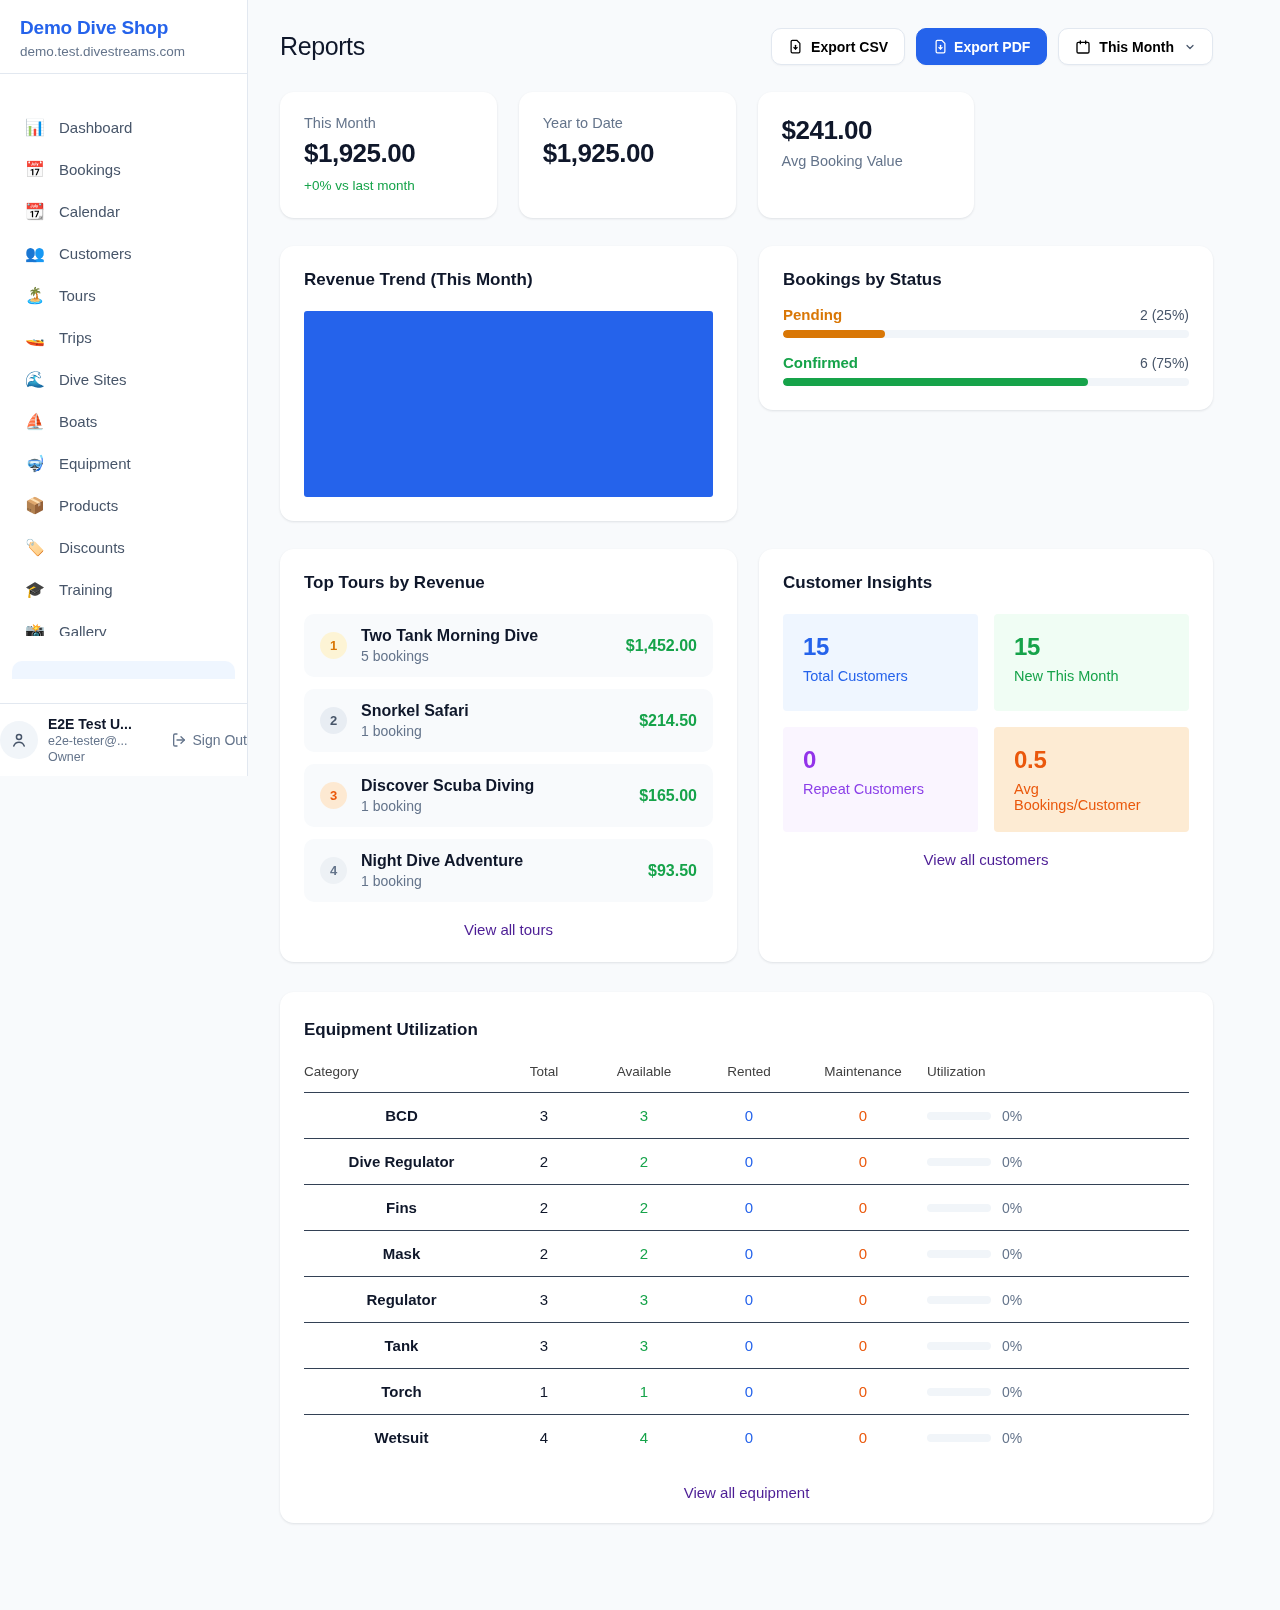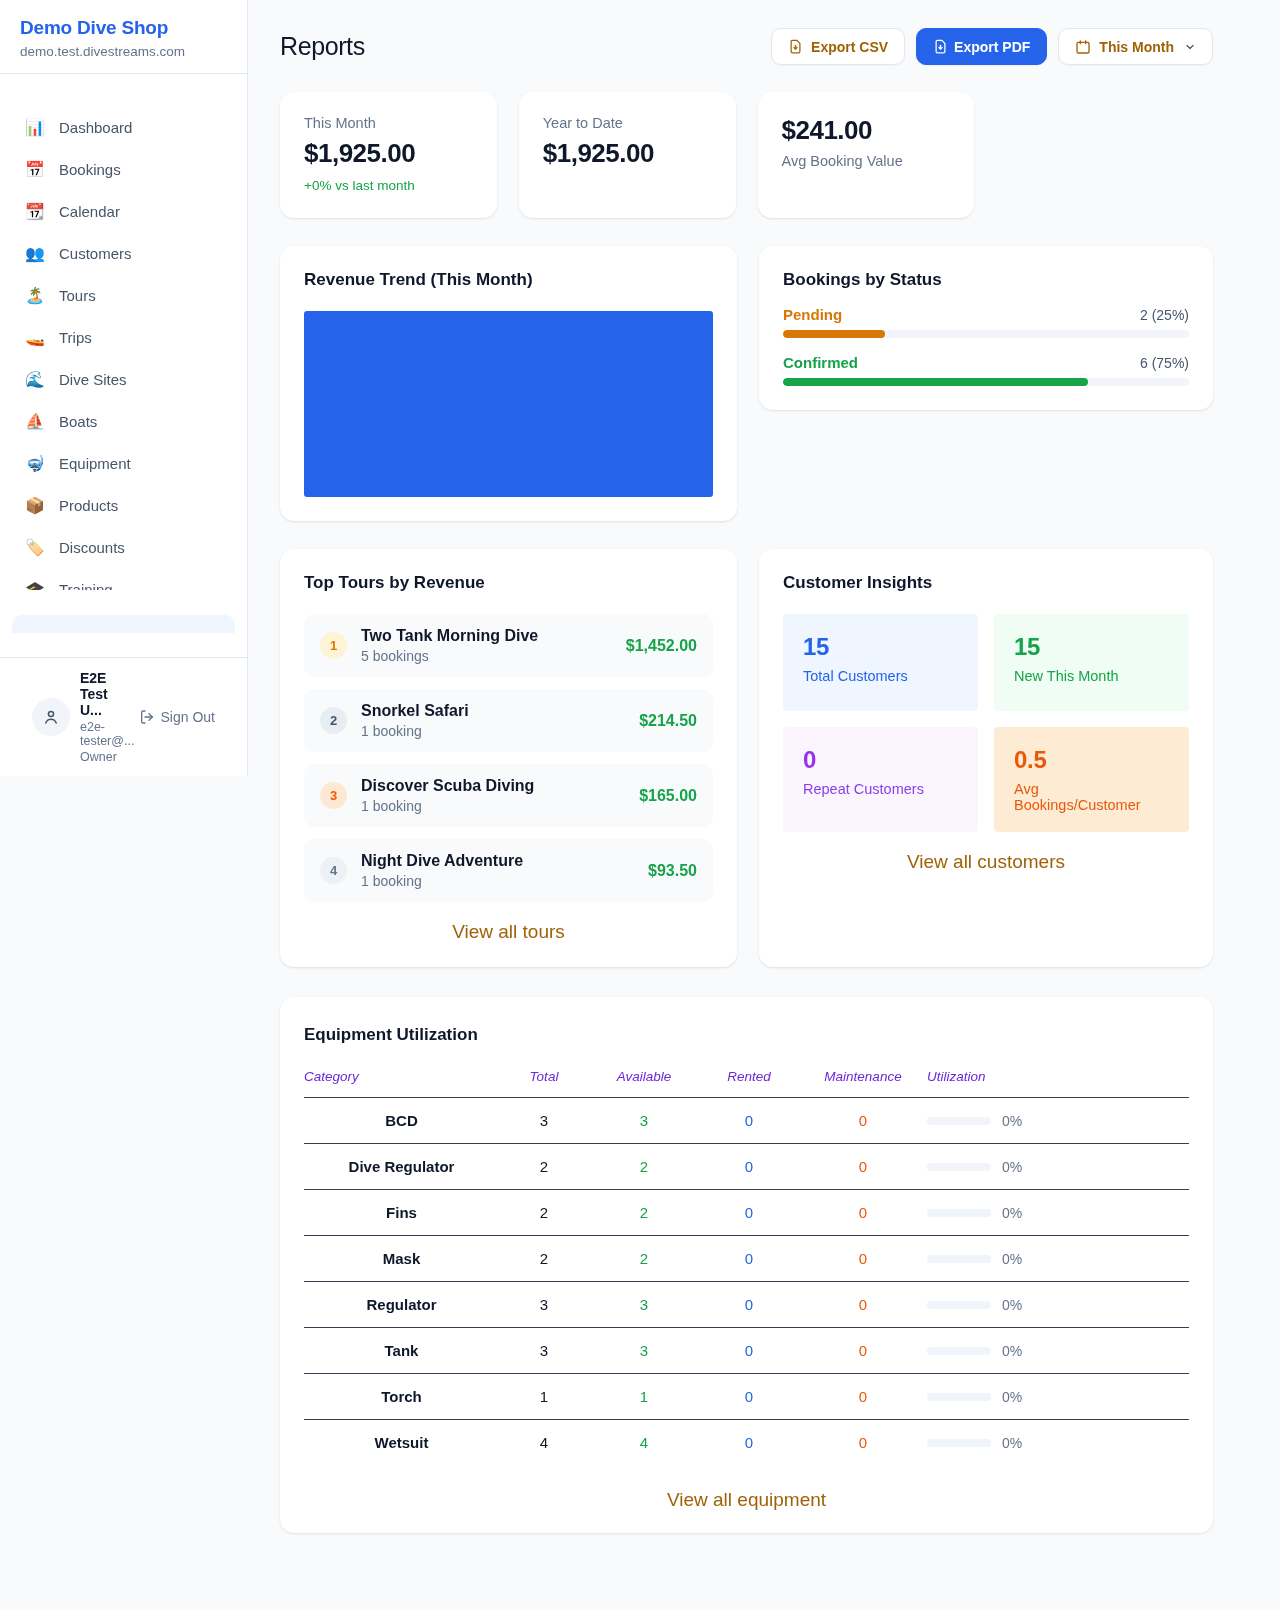--- a/index.html
+++ b/index.html
@@ -22,42 +22,42 @@
     display:flex; align-items:center; gap:13px;
     padding:10px 12px; border-radius:10px; cursor:pointer;
     color:#475569; font-size:15px; margin-bottom:3px;
   }
   .nav-item .ico { width:22px; font-size:16px; text-align:center; flex:0 0 22px; }
   .active-sliver {
     margin:1px 12px 0; height:18px; background:#eff6ff;
     border-radius:10px 10px 0 0;
   }
   .user-box {
-    border-top:1px solid #e2e8f0; padding:12px 32px;
+    border-top:1px solid #e2e8f0; padding:12px 0;
     display:flex; align-items:center; gap:10px; background:#fff;
   }
   .avatar {
     width:38px; height:38px; border-radius:50%; background:#f1f5f9;
     display:flex; align-items:center; justify-content:center; flex:0 0 38px; color:#475569;
   }
   .user-meta { flex:1; min-width:0; }
   .user-name { font-size:14px; font-weight:bold; color:#0f172a; }
   .user-email { font-size:12.5px; color:#64748b; margin-top:2px; }
   .user-role { font-size:12.5px; color:#64748b; margin-top:2px; }
   .signout { display:flex; align-items:center; gap:6px; color:#64748b; font-size:14px; cursor:pointer; white-space:nowrap; }
   
   .main { margin-left:248px; padding:28px 0 40px 32px; width:1032px; }
   .content { width:933px; }
   .page-head { display:flex; align-items:center; justify-content:space-between; margin-bottom:27px; }
   .page-title { font-size:25px; font-weight:400; letter-spacing:-0.4px; color:#0f172a; }
   .head-actions { display:flex; align-items:center; gap:11px; }
   .btn {
     display:flex; align-items:center; gap:8px; height:37px; padding:0 16px;
     border-radius:10px; font-size:14px; font-weight:bold; cursor:pointer;
-    background:#fff; border:1px solid #e2e8f0; color:#a16207;
+    background:#fff; border:1px solid #e2e8f0; color:#000000;
     box-shadow:0 1px 2px rgba(16,24,40,.04);
   }
   .btn-primary { background:#2563eb; border-color:#2563eb; color:#fff;gap:6px; }
   .select-btn { font-weight:bold; }
   .chev { margin-left:2px; color:#475569; display:flex; }
   
   .card {
     background:#fff; border-radius:14px; padding:24px;
     box-shadow:0 1px 3px rgba(16,24,40,.07), 0 1px 2px rgba(16,24,40,.04);
   }
@@ -92,36 +92,36 @@
     font-size:13px; font-weight:bold; background:#e2e8f0; color:#475569;
   }
   .rank-1 { background:#fdf4d5; color:#d97706; }
   .rank-2 { background:#e8edf3; color:#475569; }
   .rank-3 { background:#fde9d2; color:#ea580c; }
   .rank-4 { background:#edf1f5; color:#64748b; }
   .tour-mid { flex:1; min-width:0; }
   .tour-name { font-size:16px; font-weight:bold; color:#0f172a; }
   .tour-bookings { font-size:14px; color:#64748b; margin-top:3px; }
   .tour-revenue { font-size:16px; font-weight:bold; color:#16a34a; }
-  .view-link { display:block; text-align:center; color:#a16207; font-size:19px; margin-top:19px; cursor:pointer; text-decoration:none; }
+  .view-link { display:block; text-align:center; color:#4c1d95; font-size:15px; margin-top:19px; cursor:pointer; text-decoration:none; }
   
   .tiles { display:grid; grid-template-columns:1fr 1fr; gap:16px; margin-top:21px; }
   .tile { border-radius:4px; padding:19px 20px; min-height:97px; }
   .tile-value { font-size:24px; font-weight:800; letter-spacing:-0.3px; }
   .tile-label { font-size:14.5px; margin-top:7px; }
   .tile-blue   { background:#eff6ff; } .tile-blue  .tile-value, .tile-blue  .tile-label { color:#2563eb; }
   .tile-green  { background:#f0fdf4; } .tile-green .tile-value, .tile-green .tile-label { color:#16a34a; }
   .tile-purple { background:#faf5ff; } .tile-purple .tile-value { color:#9333ea; } .tile-purple .tile-label { color:#8b3fe8; }
   .tile-orange { background:#fdebd3; } .tile-orange .tile-value, .tile-orange .tile-label { color:#ea580c; }
   
   .equip-card { margin-top:30px; padding:28px 24px 22px; }
   table.equip { width:100%; border-collapse:collapse; margin-top:14px; }
   table.equip th {
-    font-size:13.5px; font-weight:normal; color:#6d28d9; text-align:center;
-    padding:10px 0 13px; border-bottom:1px solid #334155;font-style:italic;
+    font-size:13.5px; font-weight:normal; color:#404040; text-align:center;
+    padding:10px 0 13px; border-bottom:1px solid #334155;
   }
   table.equip th.left { text-align:left; }
   table.equip td { padding:14px 0; border-bottom:1px solid #334155; font-size:15px; text-align:center; }
   table.equip tr:last-child td { border-bottom:none; }
   td.c-cat { text-align:left; font-weight:bold; color:#0f172a; }
   td.c-total { color:#0f172a; }
   td.c-avail { color:#16a34a; }
   td.c-rent  { color:#2563eb; }
   td.c-maint { color:#ea580c; }
   td.c-util  { text-align:left; }

